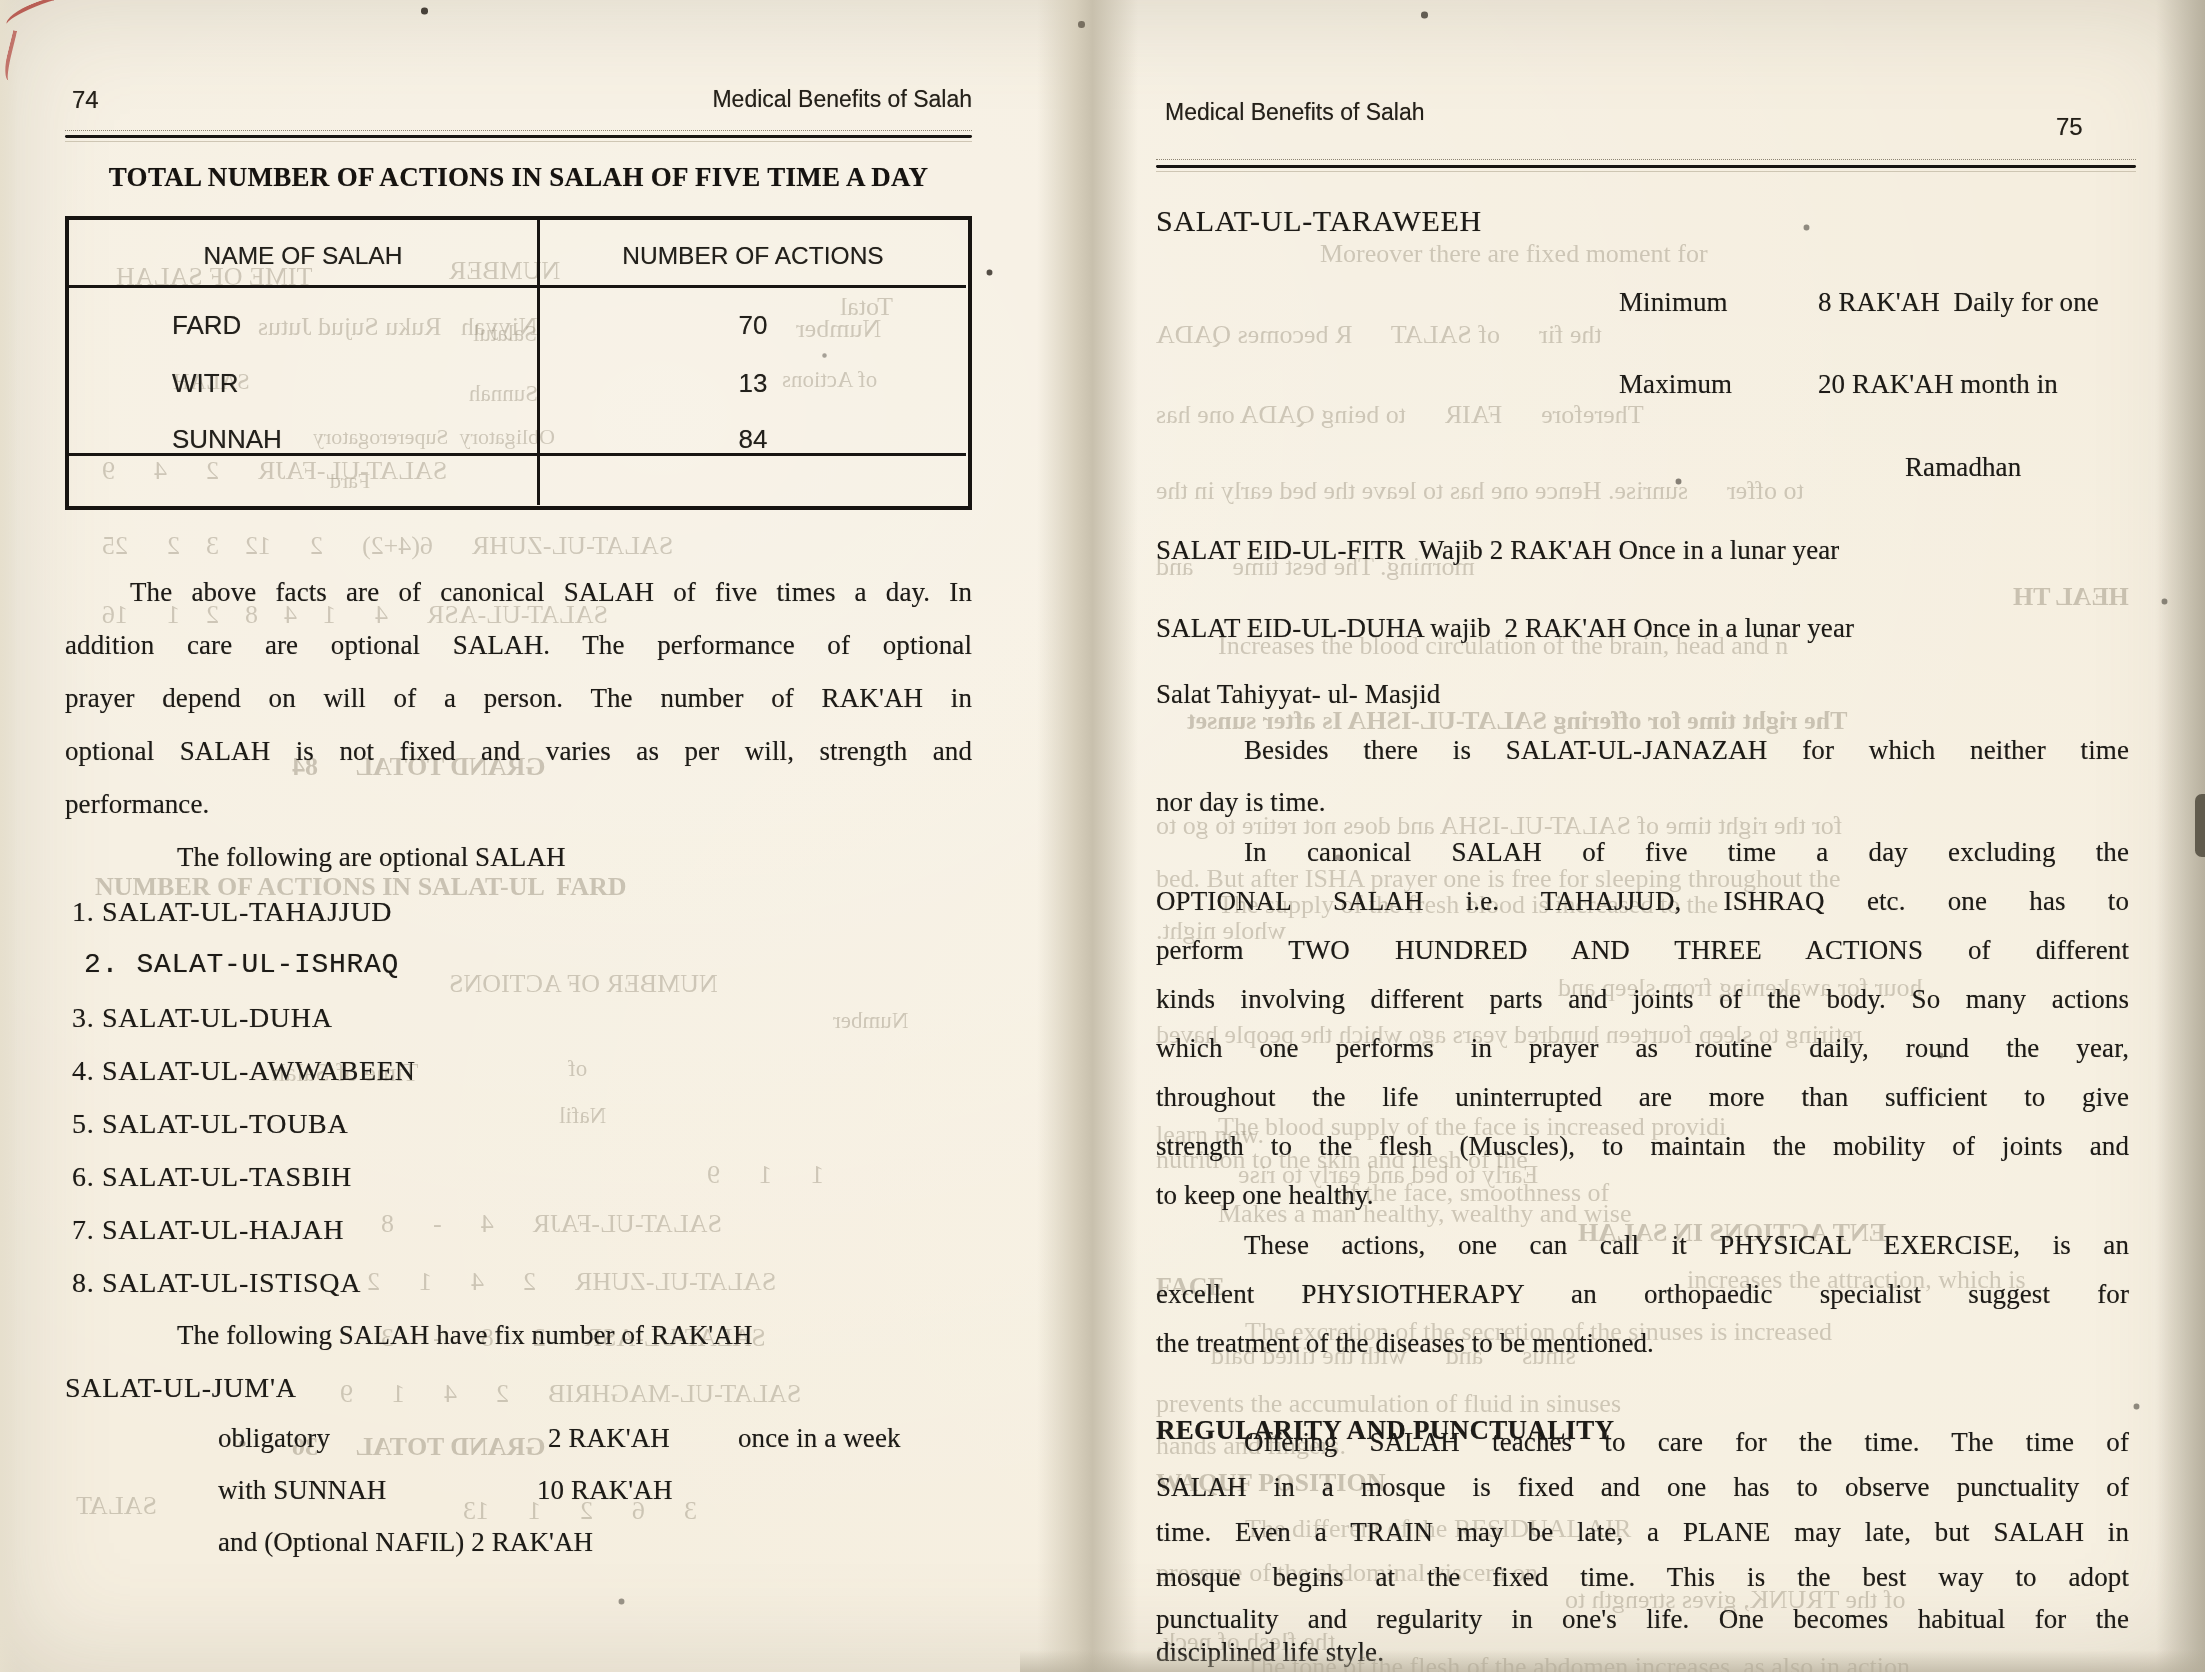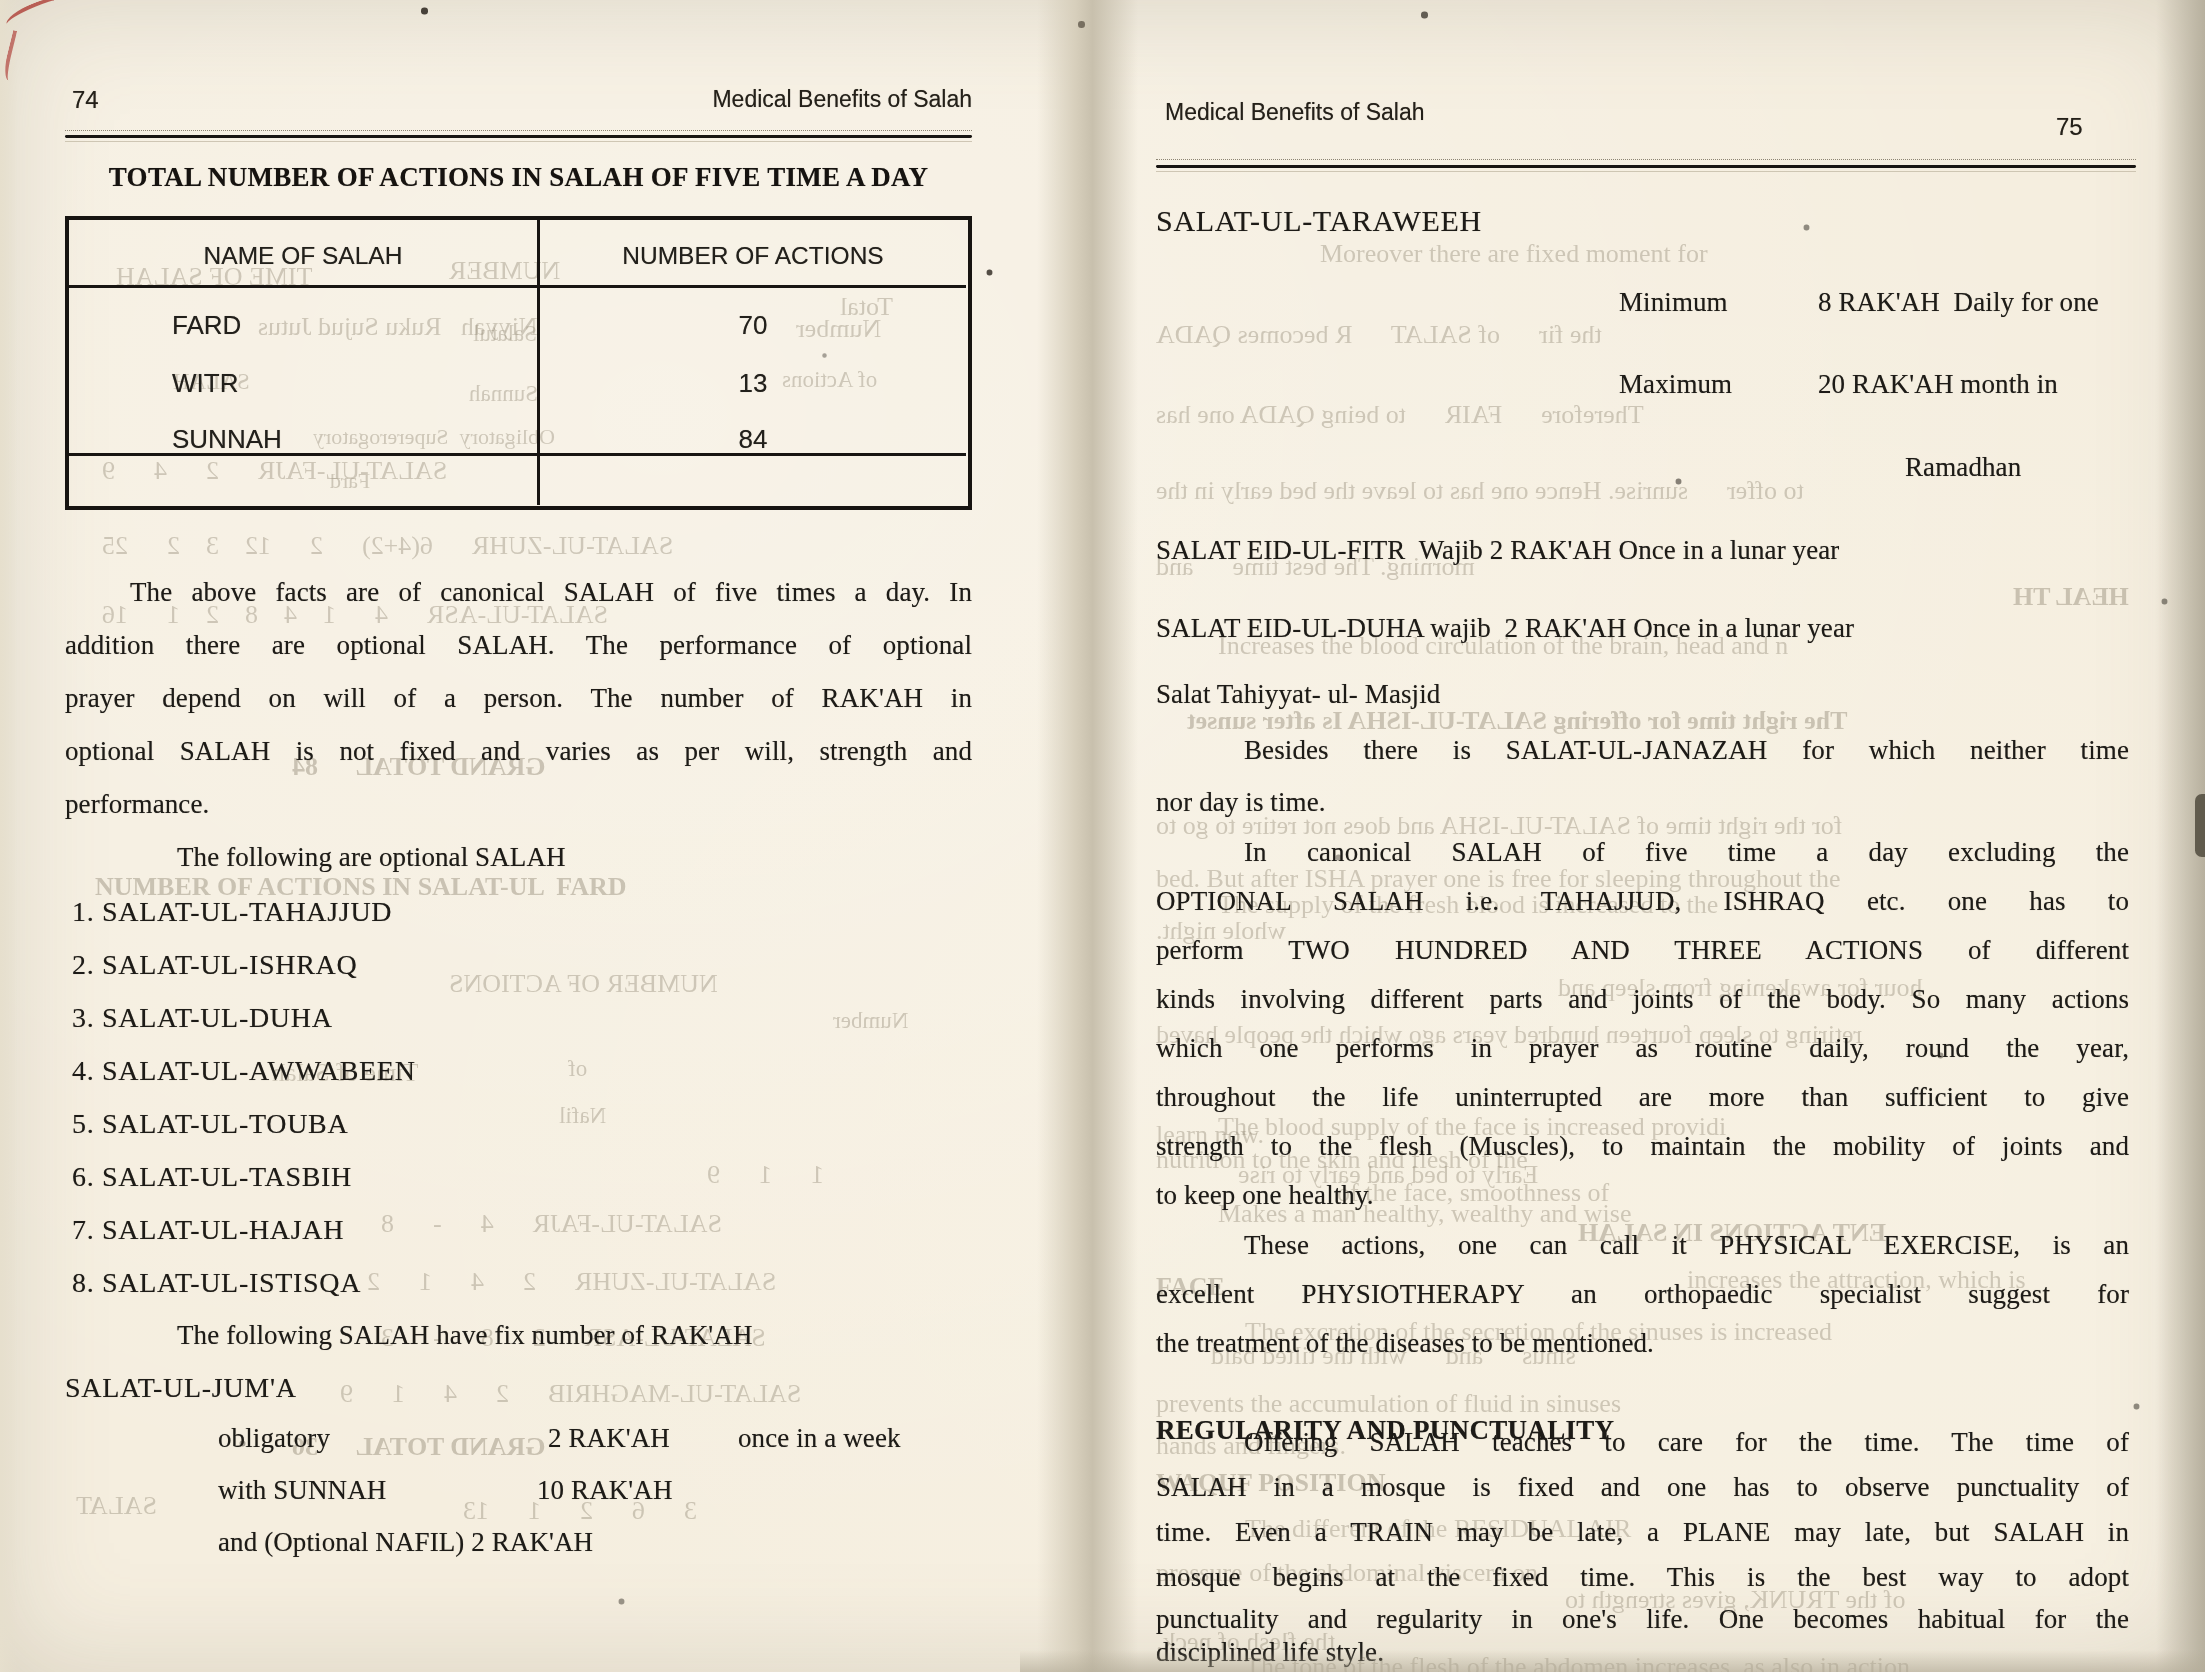--- a/index.html
+++ b/index.html
@@ -144,29 +144,29 @@
       <div class="abs td sans ink" style="left:103px;top:148px;">WITR</div>
       <div class="abs td sans ink" style="left:471px;top:148px;width:426px;text-align:center;">13</div>
       <div class="abs td sans ink" style="left:103px;top:204px;">SUNNAH</div>
       <div class="abs td sans ink" style="left:471px;top:204px;width:426px;text-align:center;">84</div>
 
       <div class="abs tline" style="left:0;top:233px;width:897px;height:3.4px;"></div>
       <div class="abs tline" style="left:468px;top:233px;width:3.4px;height:52px;"></div>
     </div>
 
     <div class="abs body-line jl ink" style="left:65px;top:578px;width:907px;padding-left:65px;box-sizing:border-box;">The above facts are of canonical SALAH of five times a day. In</div>
-    <div class="abs body-line jl ink" style="left:65px;top:631px;width:907px;">addition there are optional SALAH. The performance of optional</div>
+    <div class="abs body-line jl ink" style="left:65px;top:631px;width:907px;">addition care are optional SALAH. The performance of optional</div>
     <div class="abs body-line jl ink" style="left:65px;top:684px;width:907px;">prayer depend on will of a person. The number of RAK'AH in</div>
     <div class="abs body-line jl ink" style="left:65px;top:737px;width:907px;">optional SALAH is not fixed and varies as per will, strength and</div>
     <div class="abs body-line ink" style="left:65px;top:790px;width:907px;">performance.</div>
 
     <div class="abs body-line ink" style="left:177px;top:843px;">The following are optional SALAH</div>
 
     <div class="abs body-line caps-item ink" style="left:72px;top:897px;">1. SALAT-UL-TAHAJJUD</div>
-    <div class="abs body-line caps-item ink" style="left:72px;top:950px;">2. SALAT-UL-ISHRAQ</div>
+    <div class="abs body-line caps-item ink" style="left:84px;top:950px;font-family:Liberation Mono, monospace;">2. SALAT-UL-ISHRAQ</div>
     <div class="abs body-line caps-item ink" style="left:72px;top:1003px;">3. SALAT-UL-DUHA</div>
     <div class="abs body-line caps-item ink" style="left:72px;top:1056px;">4. SALAT-UL-AWWABEEN</div>
     <div class="abs body-line caps-item ink" style="left:72px;top:1109px;">5. SALAT-UL-TOUBA</div>
     <div class="abs body-line caps-item ink" style="left:72px;top:1162px;">6. SALAT-UL-TASBIH</div>
     <div class="abs body-line caps-item ink" style="left:72px;top:1215px;">7. SALAT-UL-HAJAH</div>
     <div class="abs body-line caps-item ink" style="left:72px;top:1268px;">8. SALAT-UL-ISTISQA</div>
 
     <div class="abs body-line ink" style="left:177px;top:1321px;">The following SALAH have fix number of RAK'AH</div>
     <div class="abs body-line caps-item ink" style="left:65px;top:1373px;">SALAT-UL-JUM'A</div>
 

